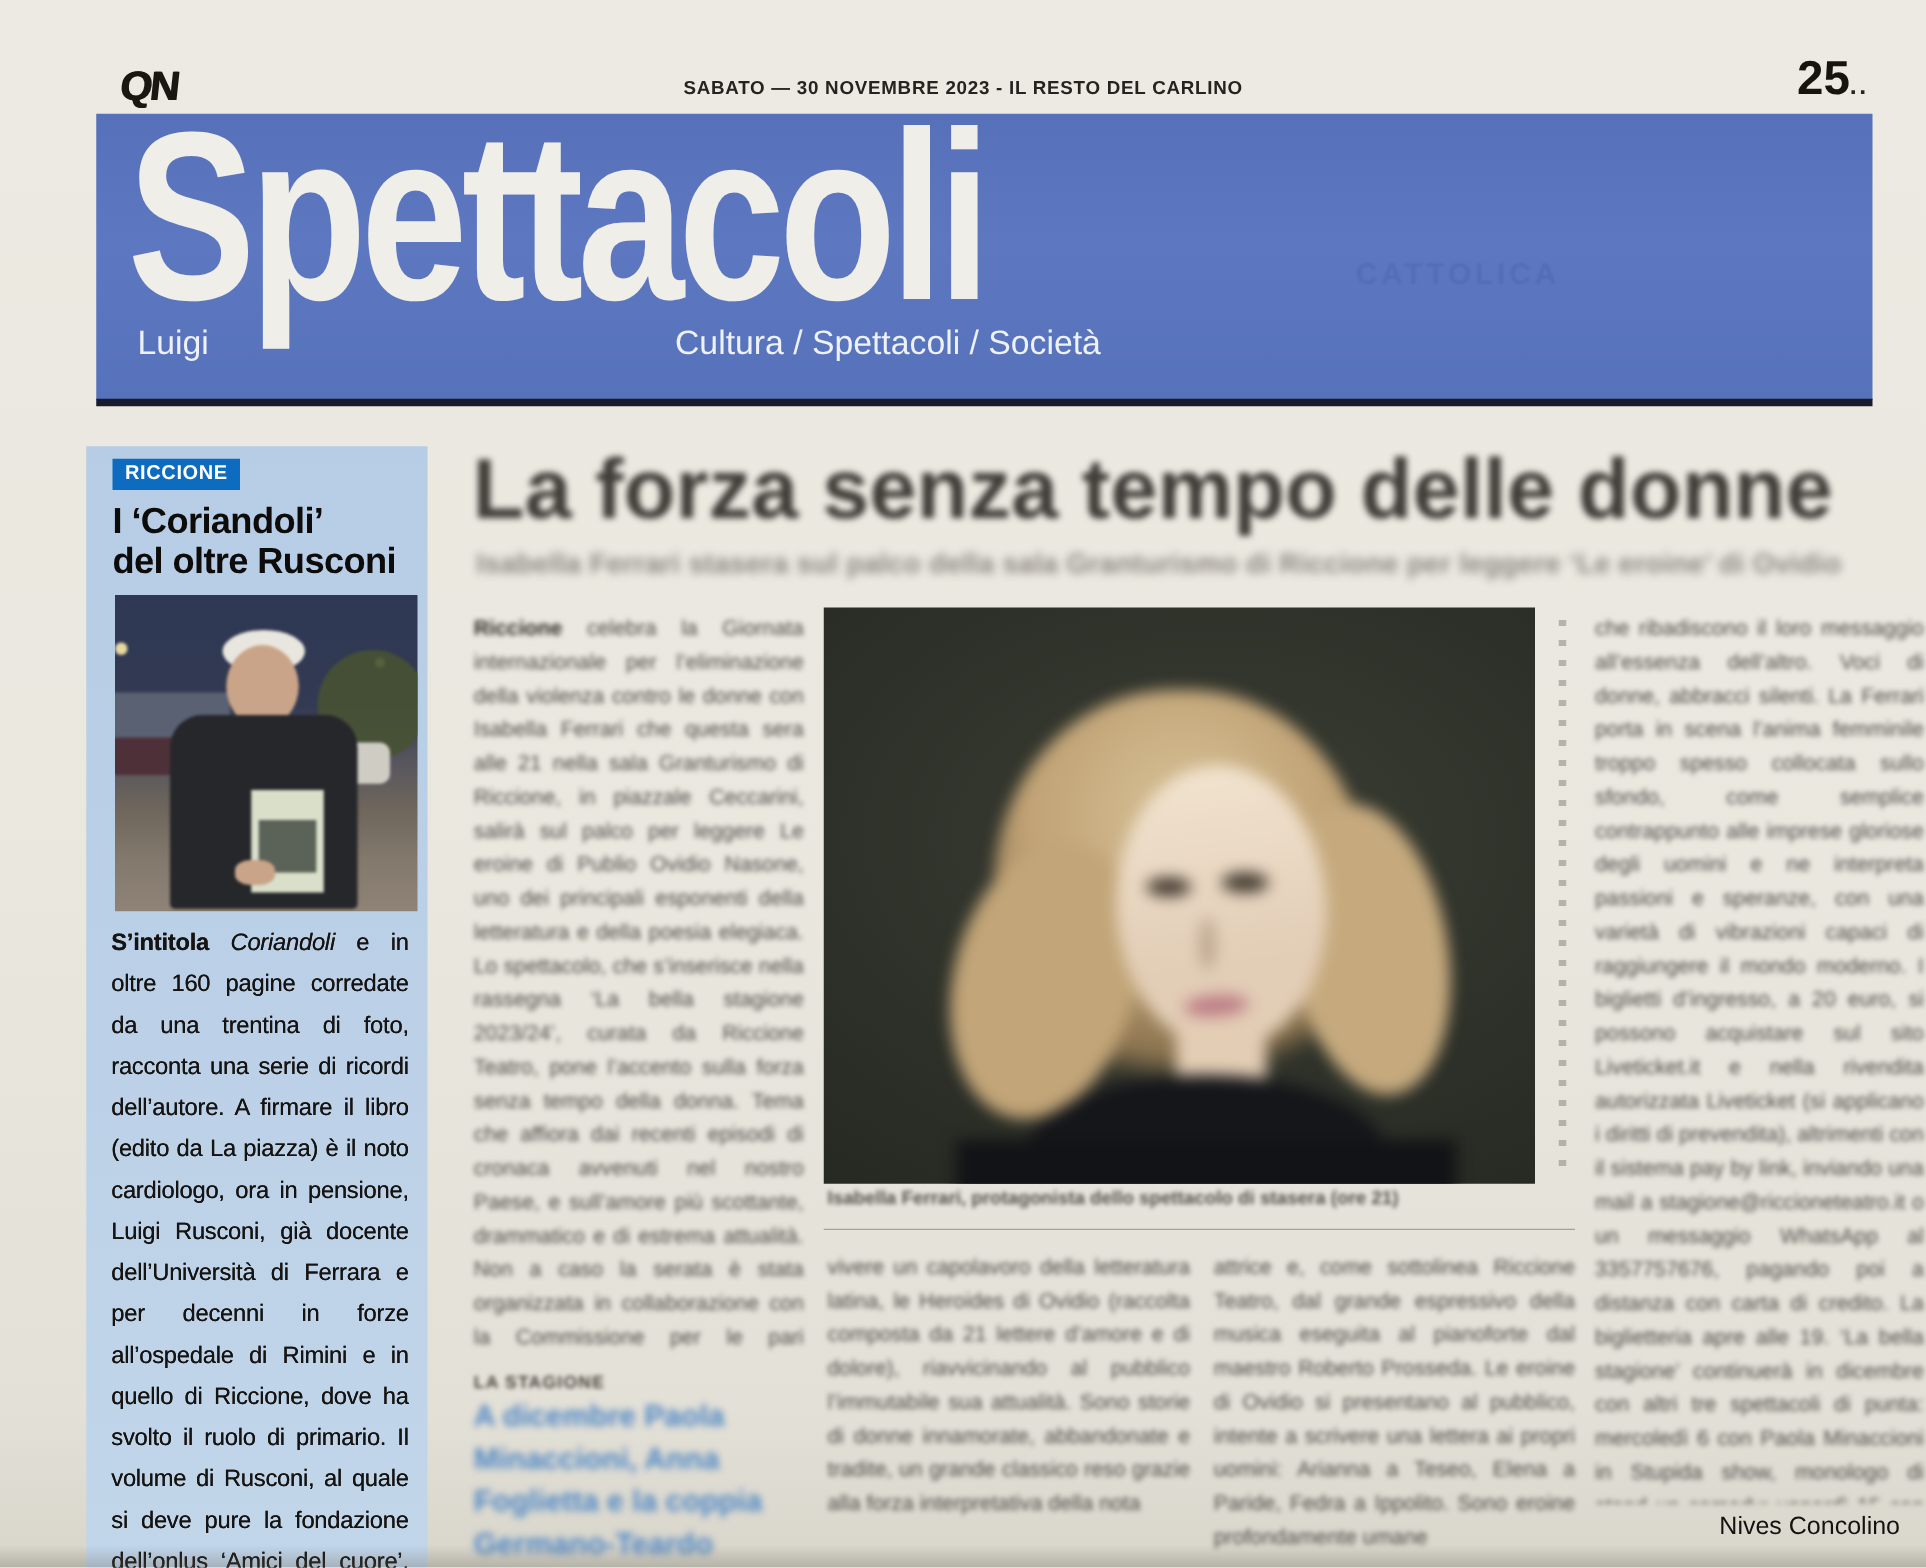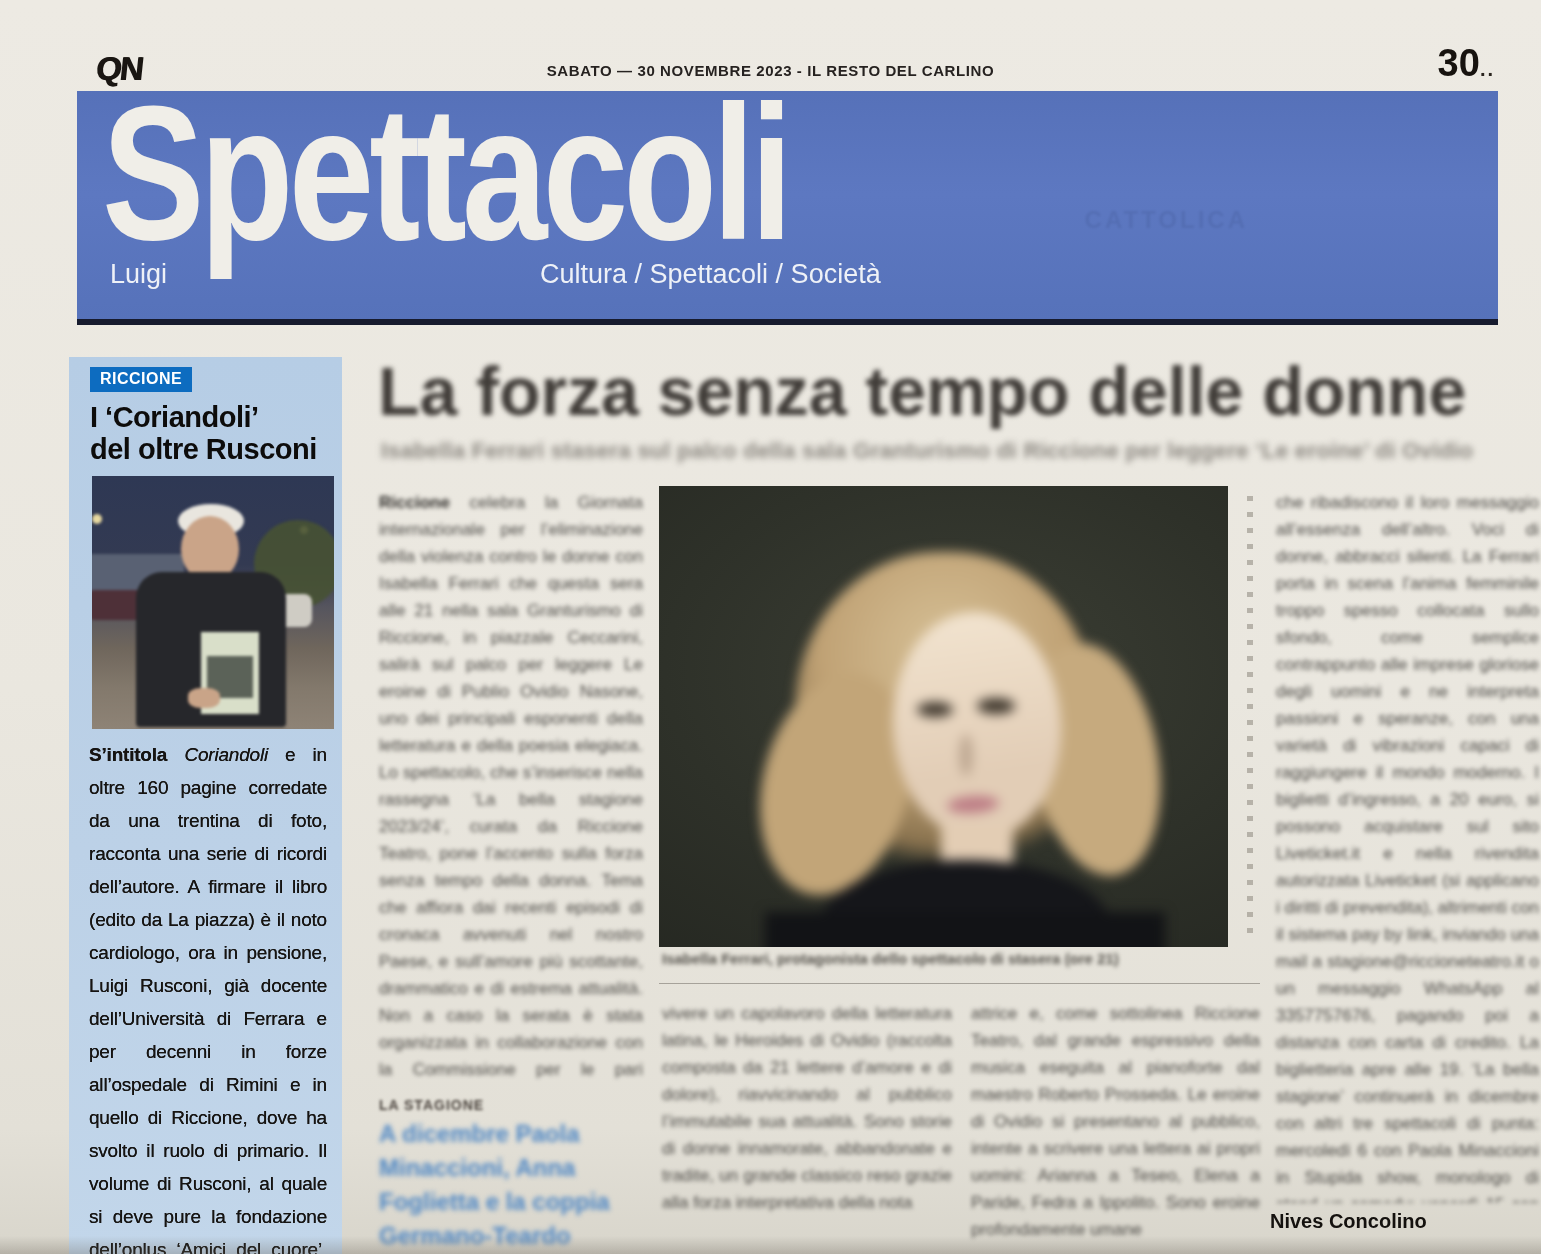--- a/index.html
+++ b/index.html
@@ -58,33 +58,33 @@
   .stagione-text{left:379px;top:1117px;width:260px;font-size:24px;line-height:34px;
       font-weight:bold;color:#4d86c4;filter:blur(2.9px);}
   .main-photo{left:659px;top:486px;width:569px;height:461px;overflow:hidden;
       background:radial-gradient(120% 100% at 55% 40%,#3b3e34 0%,#2e3129 45%,#20221d 100%);}
   .mp-art{position:absolute;inset:-14px;filter:blur(6px);}
   .perforation{left:1247px;top:496px;width:6px;height:440px;opacity:.65;
       background:repeating-linear-gradient(180deg,#9b968c 0 5px,transparent 5px 16px);}
   .caption{left:662px;top:950px;width:570px;font-size:15px;font-weight:bold;color:#55524c;
       filter:blur(1.9px);}
   .caption-rule{left:659px;top:983px;width:601px;height:1px;background:#a6a29a;}
-  .byline{left:1270px;top:1210px;width:250px;font-size:20px;
-      font-weight:bold;color:#14110e;}
+  .byline{left:1270px;top:1210px;width:250px;text-align:right;font-size:20px;
+      font-weight:normal;color:#14110e;}
   .vignette{left:0;right:0;bottom:0;height:18px;pointer-events:none;
       background:linear-gradient(180deg,rgba(100,95,85,0),rgba(100,95,85,.3));}
 </style>
 </head>
 <body>
 
 <div>
 
   <div class="abs qn">QN</div>
   <div class="abs dateline">SABATO — 30 NOVEMBRE 2023 - IL RESTO DEL CARLINO</div>
-  <div class="abs pageno"><span>30</span><span class="dots">..</span></div>
+  <div class="abs pageno"><span>25</span><span class="dots">..</span></div>
 
   <section class="abs banner">
     <div class="abs banner-title">Spettacoli</div>
     <div class="abs banner-edition">Luigi</div>
     <div class="abs banner-sections">Cultura / Spettacoli / Società</div>
     <div class="abs ghost">CATTOLICA</div>
     <div class="abs banner-rule"></div>
   </section>
 
   <aside class="abs sidebox">

